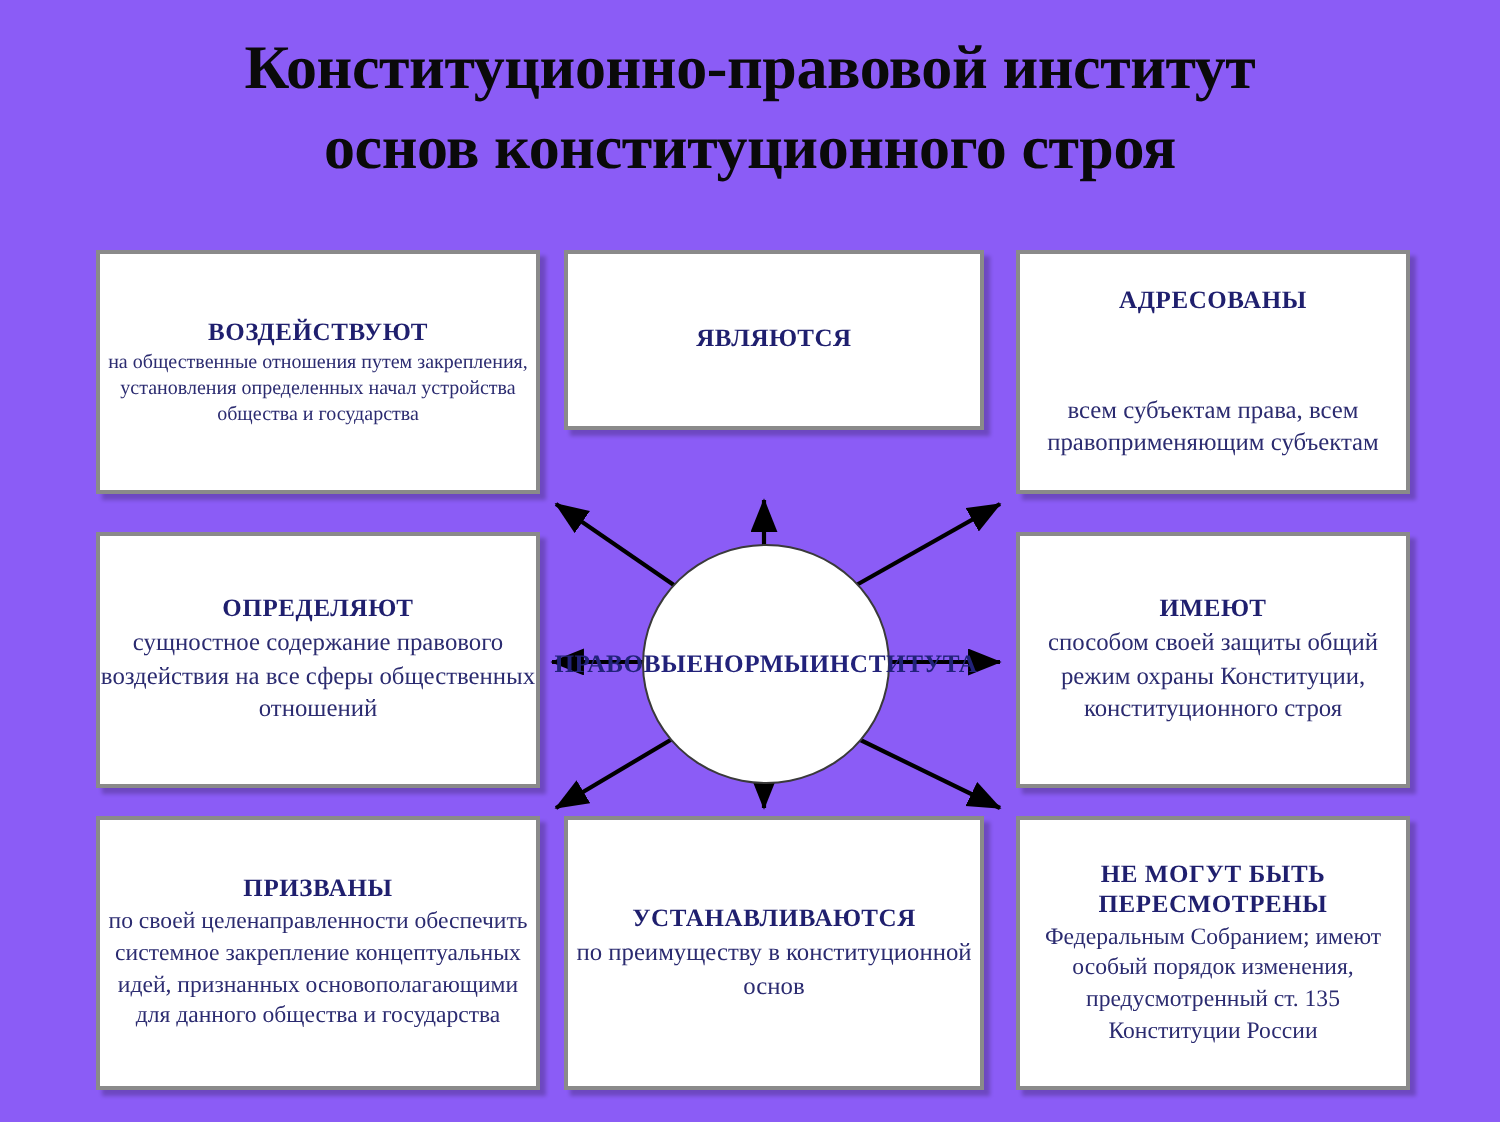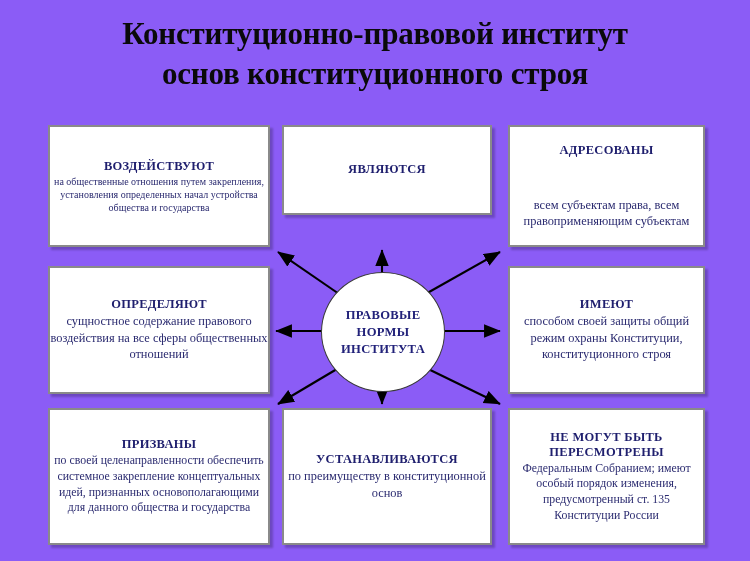--- a/index.html
+++ b/index.html
@@ -101,21 +101,21 @@
     position: absolute;
     z-index: 3;
     left: 321px;
     top: 272px;
     width: 122px;
     height: 118px;
     border: 1.6px solid #3a3a3a;
     border-radius: 50%;
     background: #ffffff;
     display: flex;
-    flex-direction: column;
+    flex-direction: row;
     align-items: center;
     justify-content: center;
     text-align: center;
     color: #22227a;
     font-weight: bold;
     font-size: 12.6px;
     line-height: 17px;
     letter-spacing: 0.3px;
   }
   #center-node .cl { display: block; white-space: nowrap; }

